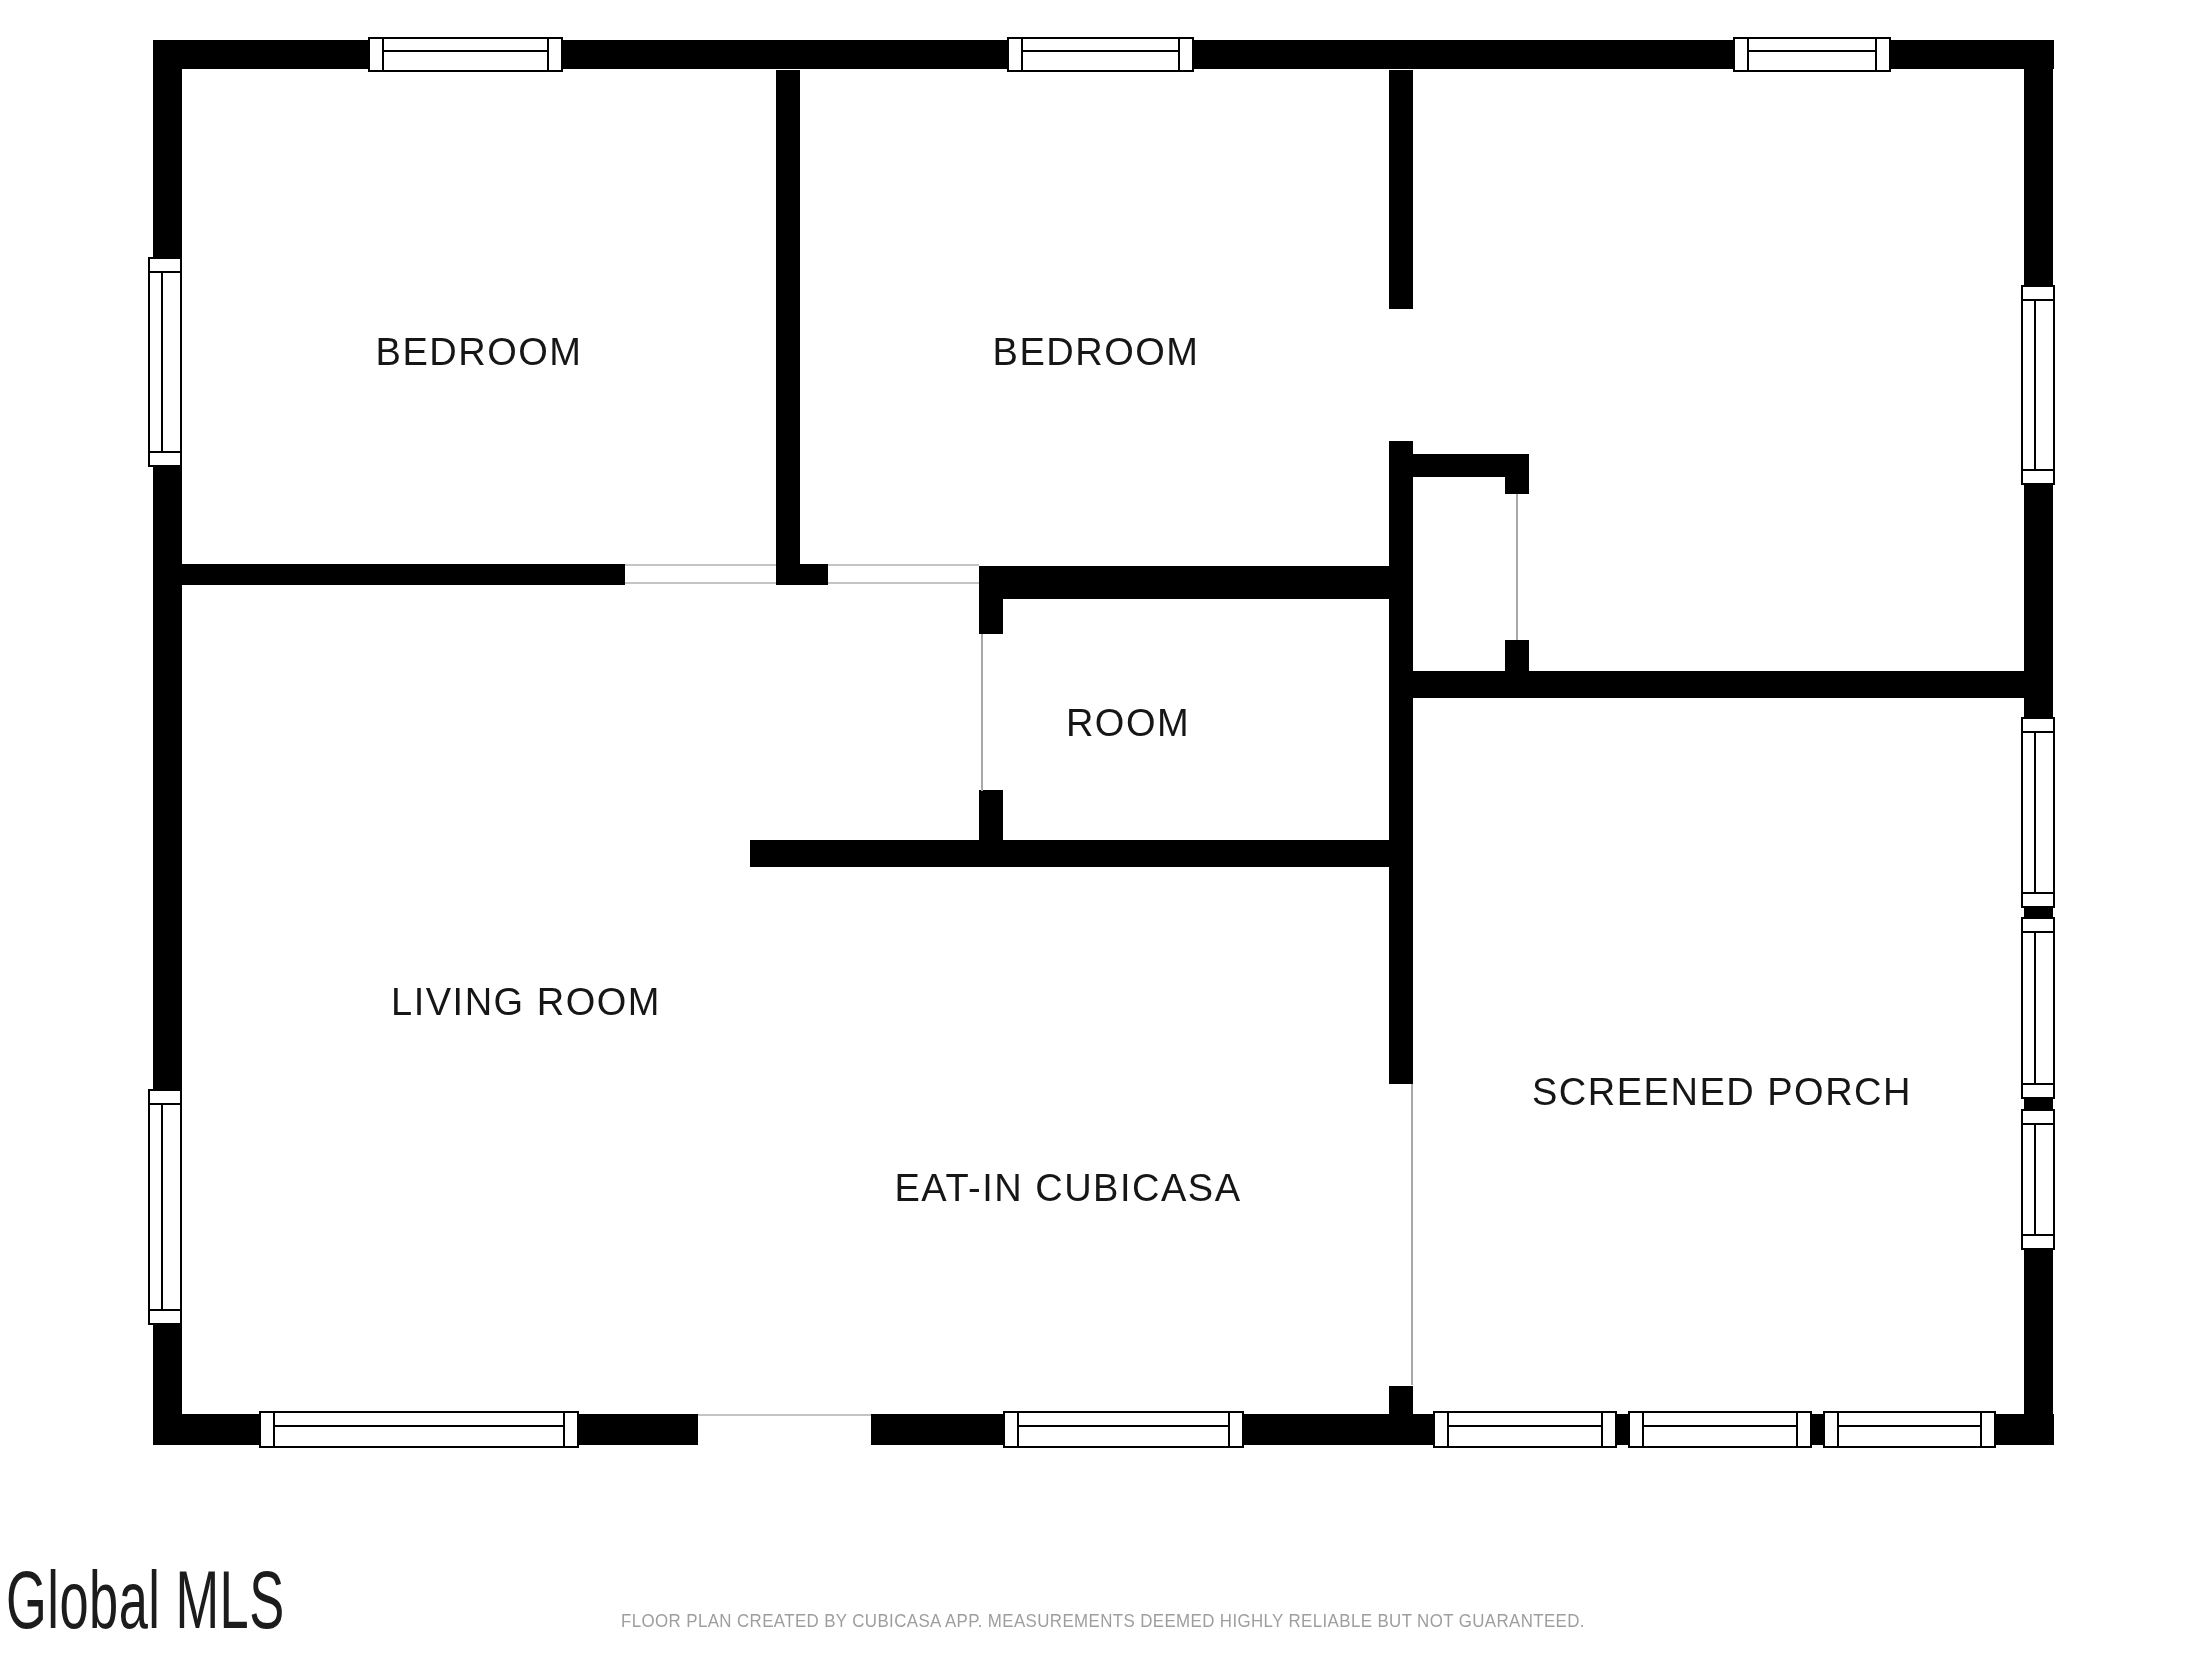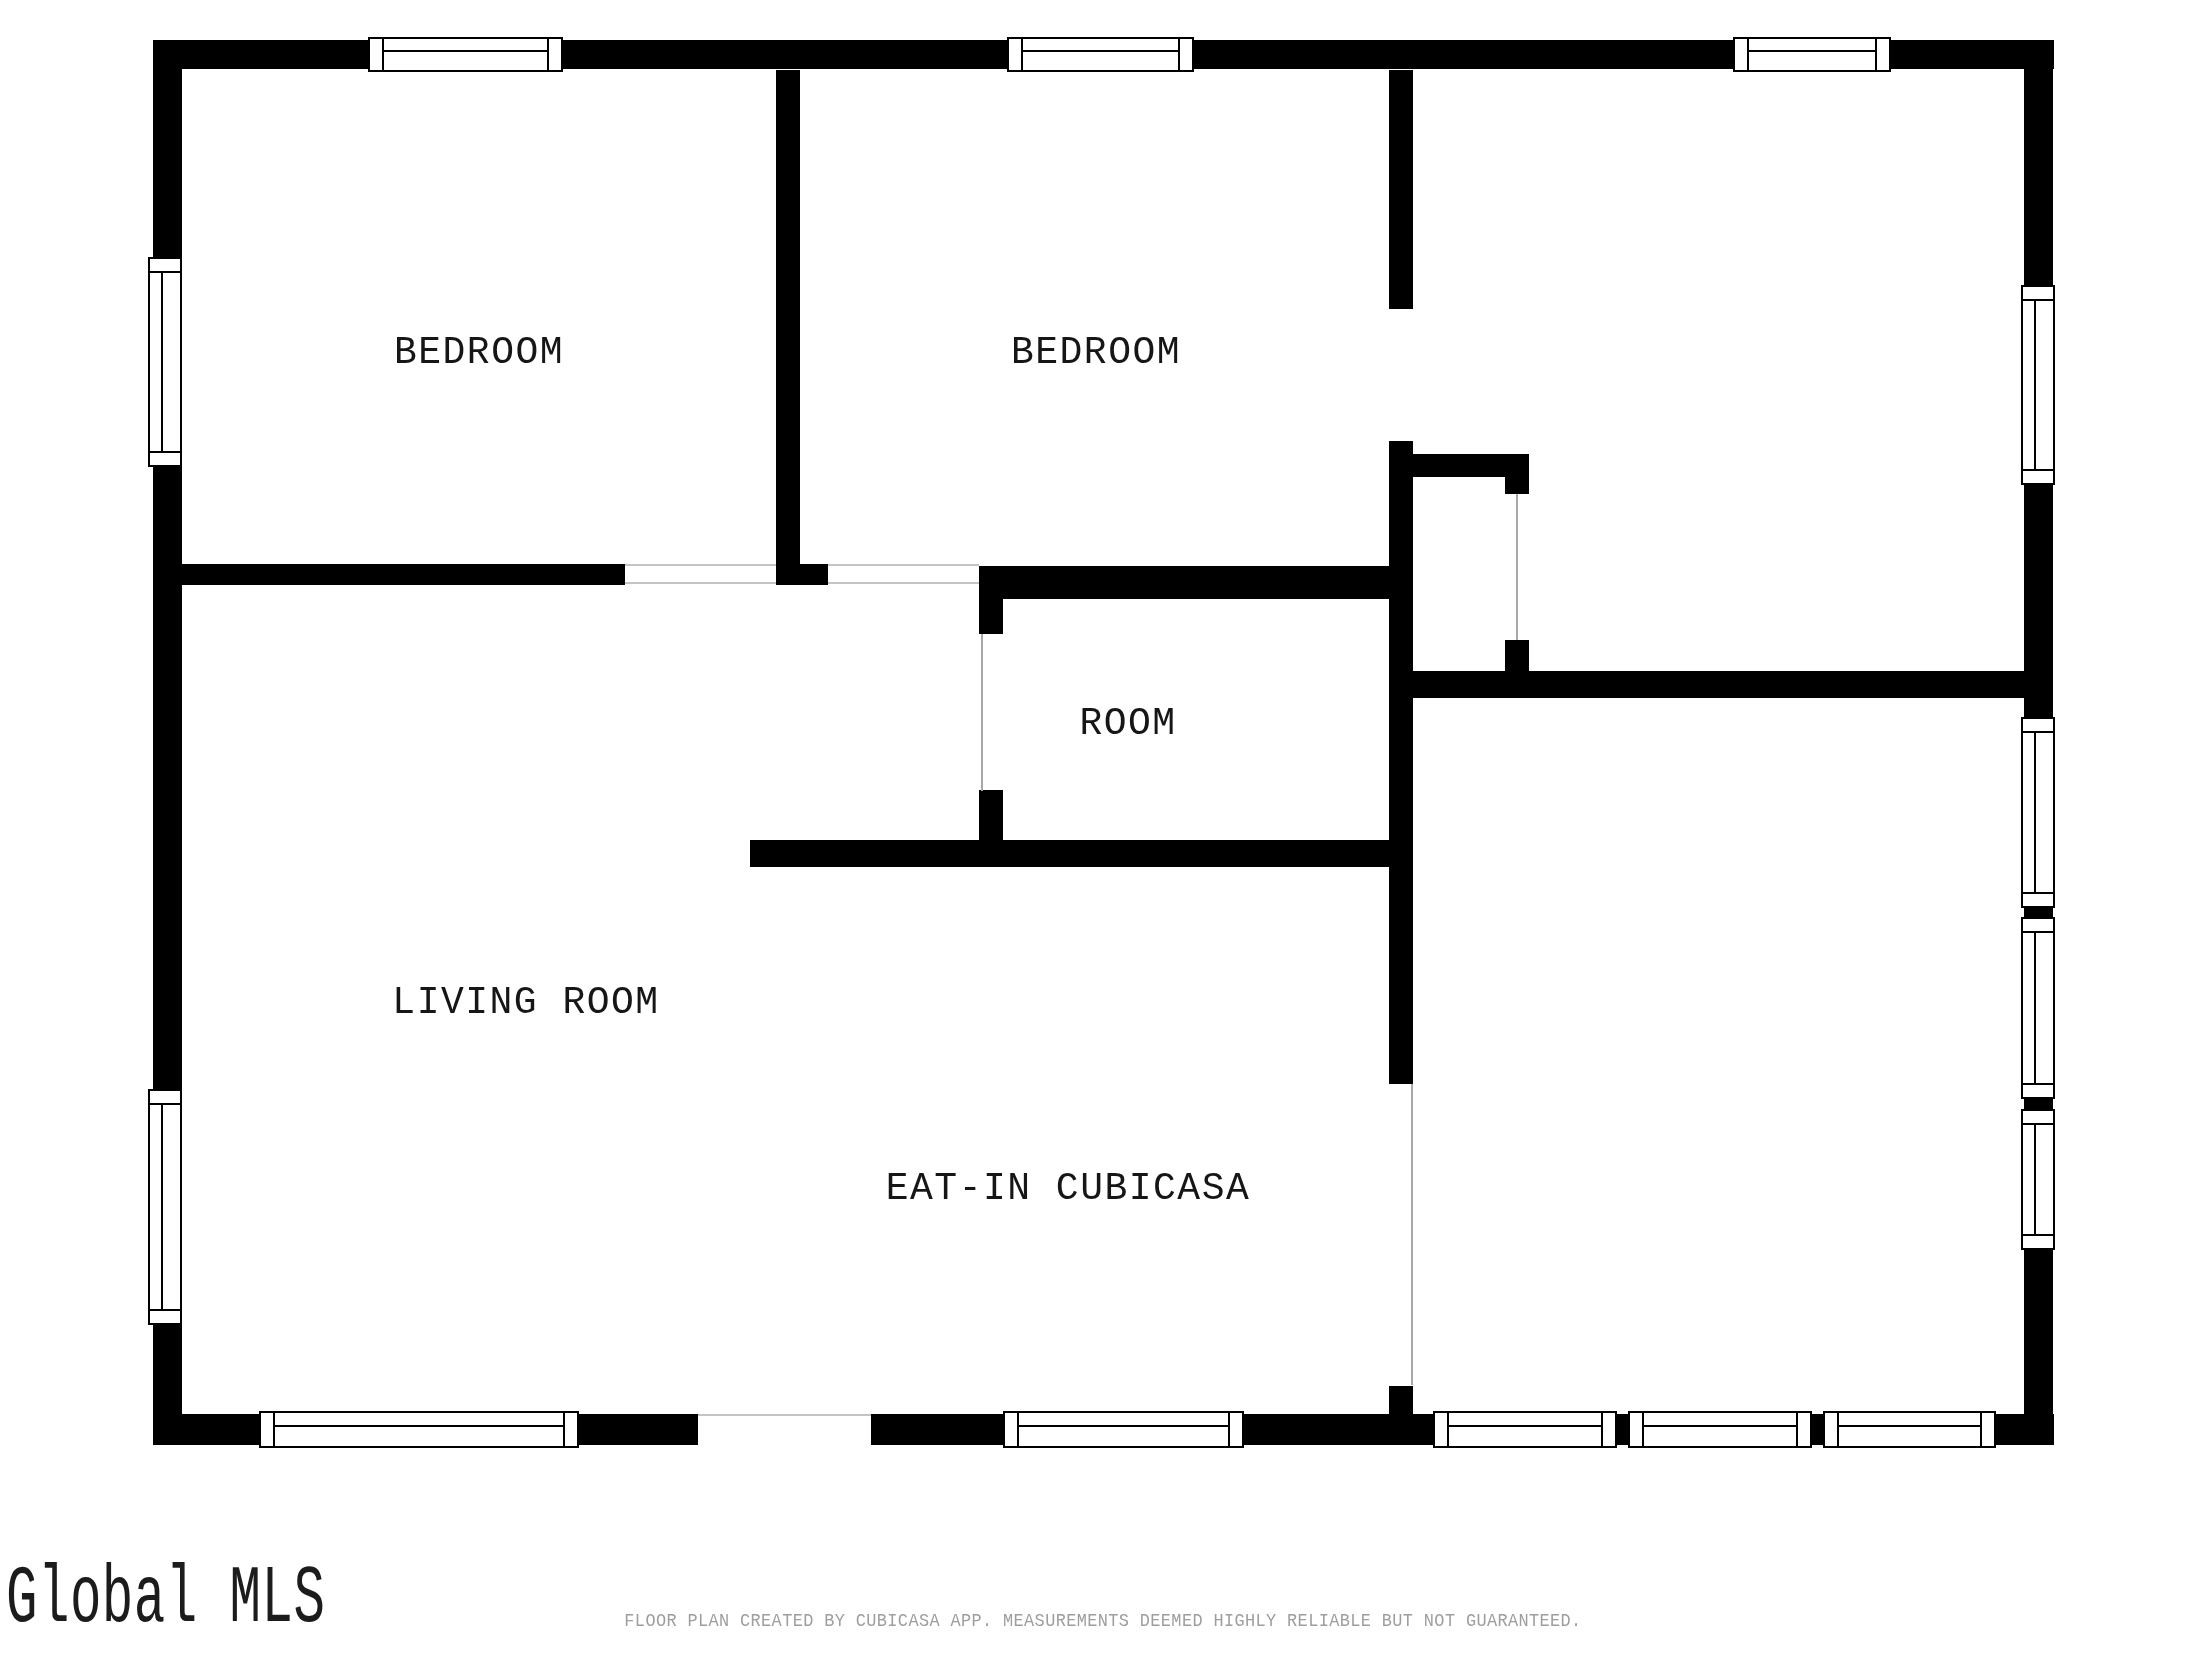--- a/index.html
+++ b/index.html
@@ -1,21 +1,21 @@
 <!DOCTYPE html>
 <html style="font-size:11.8px"><head>
 <meta charset="utf-8">
 <style>
   html,body{margin:0;padding:0;background:#ffffff;}
   #canvas{
     position:relative;
     width:2205px;height:1654px;
     background:#ffffff;
     overflow:hidden;
-    font-family:Liberation Mono, monospace;
+    font-family:Liberation Sans, sans-serif;
   }
   
   .wall{position:absolute;background:#000;}
   .hairline{position:absolute;background:#c4c4c4;}
   .dline{position:absolute;background:#a8a8a8;}
   
   .win{position:absolute;background:#fff;border:2.2px solid #000;box-sizing:border-box;}
   .win i{position:absolute;background:#000;display:block;}
   
   .win-h i.ja{top:0;bottom:0;width:2.2px;left:11.8px;}
@@ -160,18 +160,19 @@
       <i class="ja"></i>
       <i class="jb"></i>
       <i class="m"></i>
     </div>
 
   <div class="room-label" style="left:479px;top:352px;">BEDROOM</div>
   <div class="room-label" style="left:1096px;top:352px;">BEDROOM</div>
   <div class="room-label" style="left:1128px;top:723px;">ROOM</div>
   <div class="room-label" style="left:526px;top:1002px;">LIVING ROOM</div>
   <div class="room-label" style="left:1068px;top:1188px;">EAT-IN CUBICASA</div>
+  <div class="room-label" style="left:1722px;top:1092px;">SCREENED PORCH</div>
 
   <div class="watermark">Global MLS</div>
   <div class="footer-note">FLOOR PLAN CREATED BY CUBICASA APP. MEASUREMENTS DEEMED HIGHLY RELIABLE BUT NOT GUARANTEED.</div>
 
 </div>
 
 
 </body></html>

